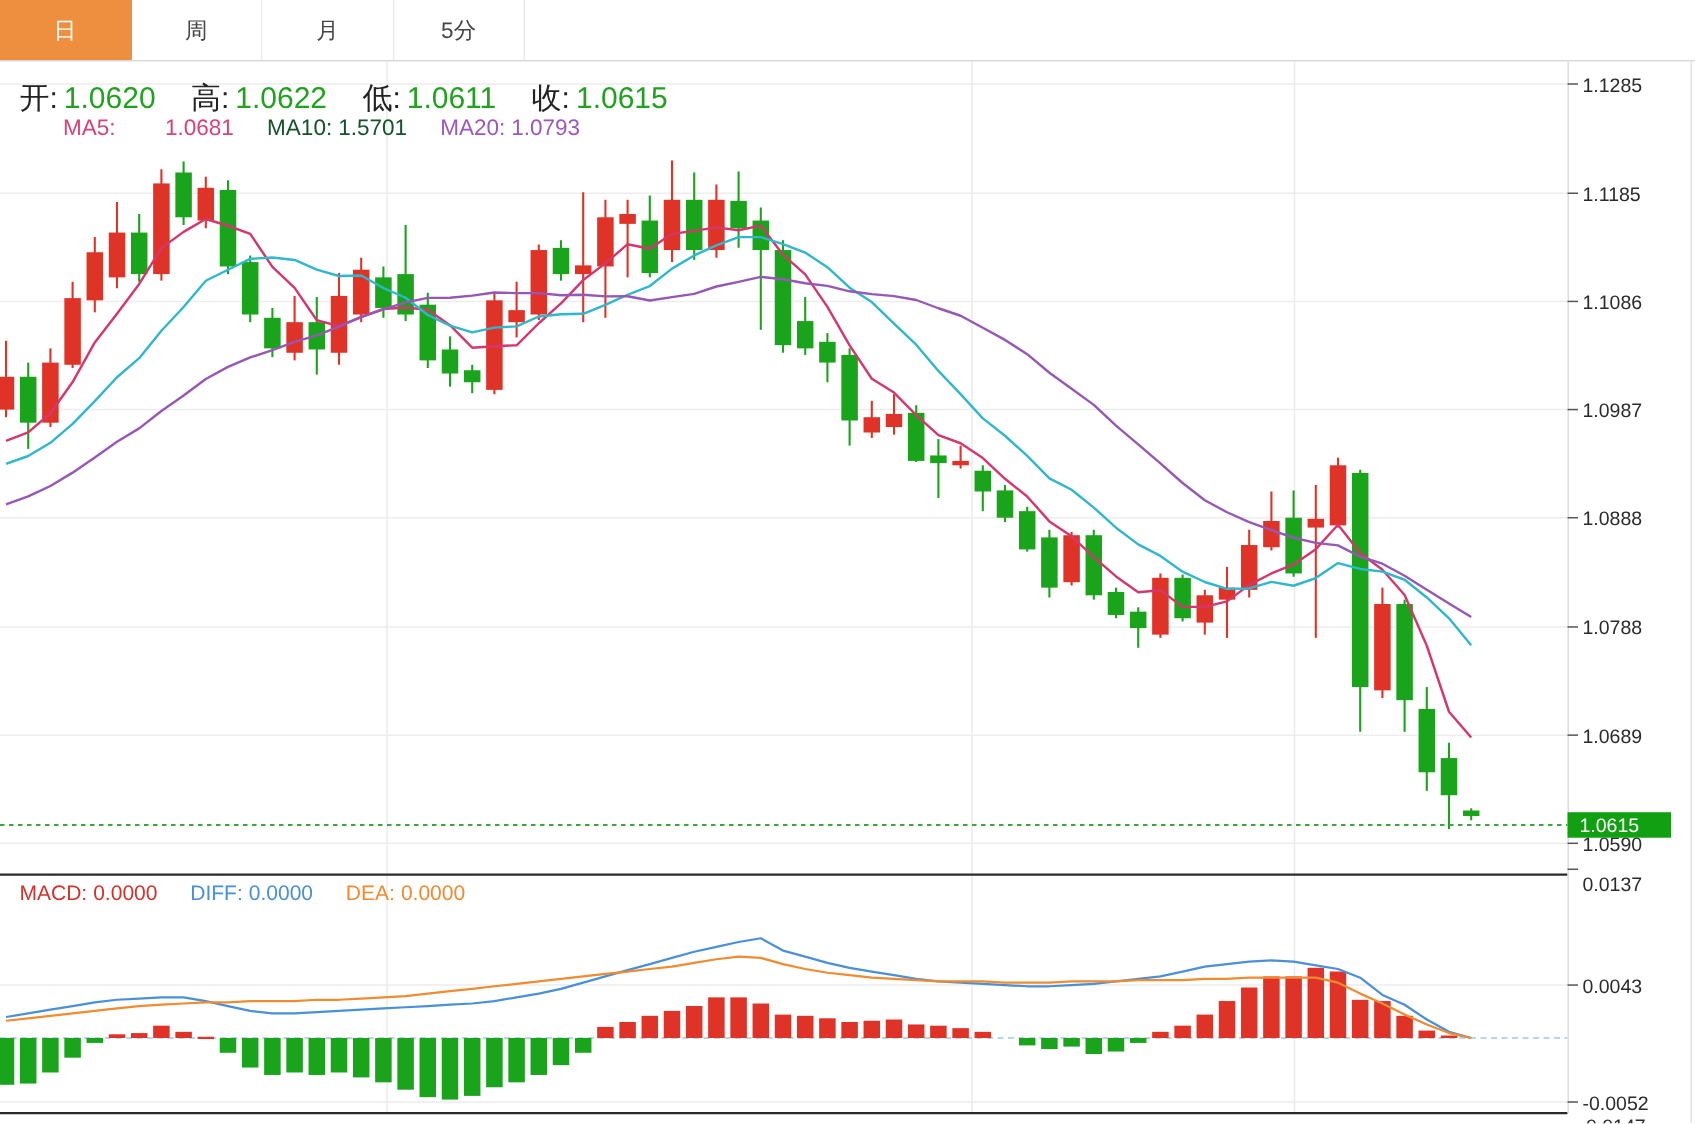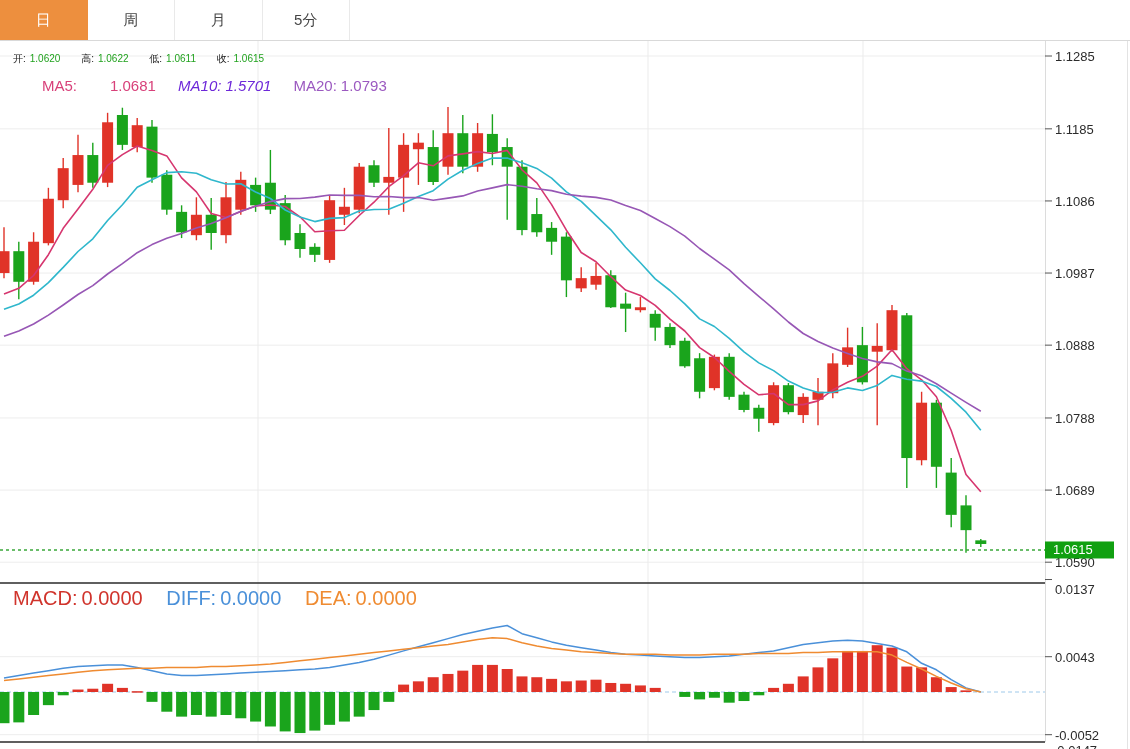--- a/index.html
+++ b/index.html
@@ -8,26 +8,26 @@
   .tabbar{position:absolute;left:0;top:0;width:1130px;height:41px;display:flex;
           border-bottom:1px solid #d9d9d9;box-sizing:border-box;background:#fff;}
   .tab{width:87.5px;box-sizing:border-box;display:flex;align-items:center;justify-content:center;
        font-size:15px;color:#454545;background:#fff;border-right:1px solid #e9e9e9;cursor:pointer;}
   .tab.active{background:#ed8f3e;color:#fff;border-right:1px solid #ed8f3e;}
   .chart-wrap{position:absolute;left:0;top:41px;width:1130px;height:708px;}
   svg{display:block;}
   .legend{position:absolute;left:13px;white-space:nowrap;pointer-events:none;}
   .legend span{margin-right:4px;}
   .legend .gap{margin-right:18px;}
-  .lg-ohlc{top:11px;font-size:10px;}
+  .lg-ohlc{top:11px;font-size:20px;}
   .lg-ohlc .lbl{color:#222;}
   .lg-ohlc .val{color:#21a21e;}
   .lg-ma{top:36px;font-size:15px;}
-  .ma5{color:#d8417a;margin-left:29px;} .ma10{color:#6d28d9;font-style:italic;} .ma20{color:#9b59c0;margin-top:44px;}
-  .lg-macd{top:546px;font-size:20px;}
+  .ma5{color:#d8417a;margin-left:29px;} .ma10{color:#14532d;} .ma20{color:#9b59c0;margin-top:44px;}
+  .lg-macd{top:546px;font-size:14px;}
   .c-macd{color:#d0342c;} .c-diff{color:#4a90d9;} .c-dea{color:#ef8b31;}
   .clipped-label{position:absolute;left:1053px;top:743px;font-size:13px;color:#2b2b2b;pointer-events:none;}
 </style>
 </head>
 <body>
 
 <div class="app">
   <div class="tabbar">
       <div class="tab active">日</div>
       <div class="tab">周</div>

